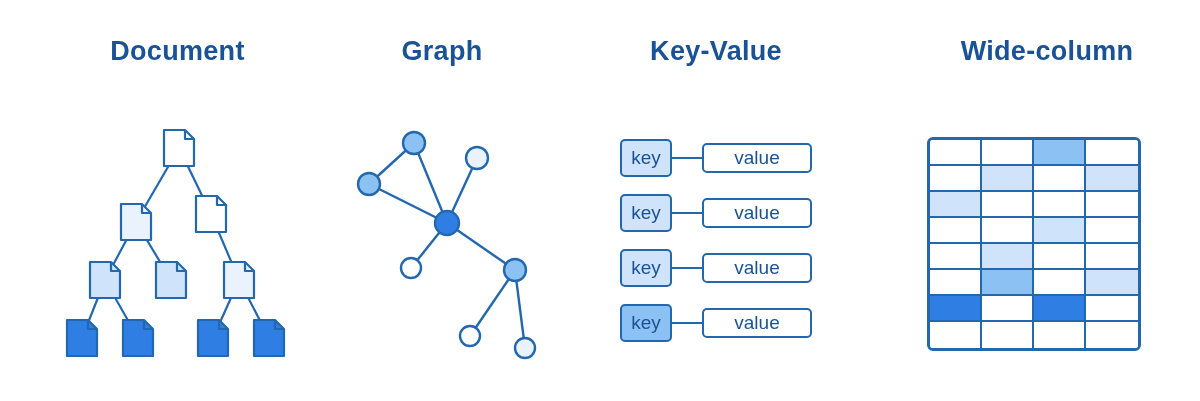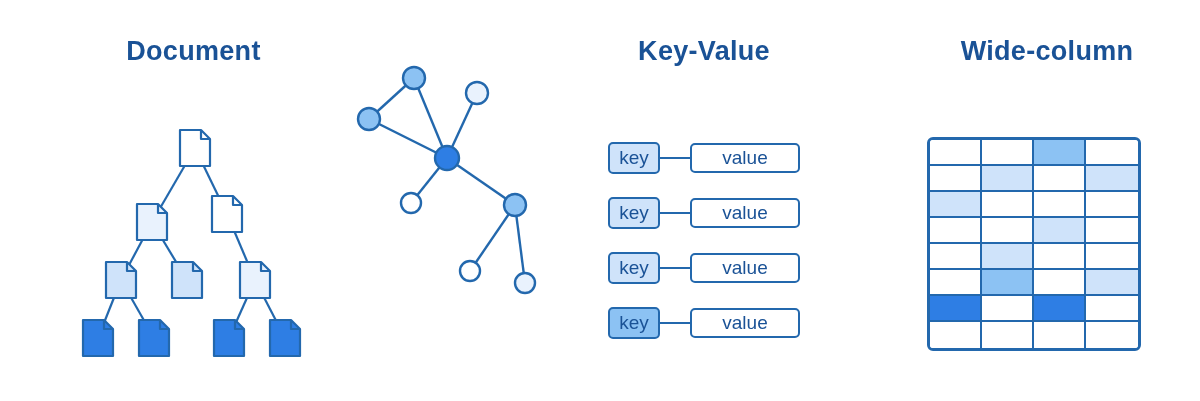--- a/index.html
+++ b/index.html
@@ -8,32 +8,32 @@
     width: 1200px; height: 401px;
     position: relative; overflow: hidden;
     font-family: "Liberation Sans", sans-serif;
   }
   .col { position: absolute; top: 0; height: 401px; }
   .col h2 {
     margin-top: 38px; text-align: center;
     font-size: 27px; font-weight: 700; line-height: 1;
     color: var(--title, #1a5296); letter-spacing: 0.3px;
   }
-  #sec-doc   { left: 16px;     width: 314px; padding-left: 41px; }
+  #sec-doc   { left: 0;     width: 314px; padding-left: 41px; }
   #sec-graph { left: 314px; width: 256px; }
-  #sec-kv    { left: 544px; width: 320px; }
+  #sec-kv    { left: 556px; width: 320px; }
   #sec-wc    { left: 892px; width: 310px; }
 
   #tree-svg  { display: block; margin: 45px auto 0; }
   #graph-svg { display: block; margin: 53px auto 0; }
 
   #kv-rows { width: 192px; margin: 74px auto 0; }
   .kv-row { display: flex; align-items: center; height: 38px; margin-bottom: 17px; }
   .kv-key {
-    width: 52px; height: 32px; flex: 0 0 52px;
+    width: 52px; height: 38px; flex: 0 0 52px;
     border: 2px solid var(--stroke, #2368ad); border-radius: 5px;
     display: flex; align-items: center; justify-content: center;
     font-size: 19px; color: var(--title, #1a5296);
   }
   .kv-line { width: 30px; height: 2.5px; background: var(--stroke, #2368ad); }
   .kv-value {
     width: 110px; height: 30px; flex: 0 0 110px;
     border: 2px solid var(--stroke, #2368ad); border-radius: 5px;
     background: #ffffff;
     display: flex; align-items: center; justify-content: center;
@@ -107,20 +107,21 @@
           <path d="M171,210 v9 h9" fill="none" stroke="#2368ad" stroke-width="2.2" stroke-linejoin="round"></path>
         </g>
         <g>
           <path d="M206,210 h21 l9,9 v27 h-30 z" fill="#2e7ee4" stroke="#2368ad" stroke-width="2.2" stroke-linejoin="round"></path>
           <path d="M227,210 v9 h9" fill="none" stroke="#2368ad" stroke-width="2.2" stroke-linejoin="round"></path>
         </g>
       </svg>
   </section>
 
   <section class="col" id="sec-graph">
+    <h2>Graph</h2>
     <svg id="graph-svg" width="206" height="252" viewBox="0 0 206 252">
         <line x1="75" y1="25" x2="30" y2="66" stroke="#2368ad" stroke-width="2.4"></line>
         <line x1="75" y1="25" x2="108" y2="105" stroke="#2368ad" stroke-width="2.4"></line>
         <line x1="30" y1="66" x2="108" y2="105" stroke="#2368ad" stroke-width="2.4"></line>
         <line x1="138" y1="40" x2="108" y2="105" stroke="#2368ad" stroke-width="2.4"></line>
         <line x1="108" y1="105" x2="72" y2="150" stroke="#2368ad" stroke-width="2.4"></line>
         <line x1="108" y1="105" x2="176" y2="152" stroke="#2368ad" stroke-width="2.4"></line>
         <line x1="176" y1="152" x2="131" y2="218" stroke="#2368ad" stroke-width="2.4"></line>
         <line x1="176" y1="152" x2="186" y2="230" stroke="#2368ad" stroke-width="2.4"></line>
         <circle cx="75" cy="25" r="11" fill="#8cc2f3" stroke="#2368ad" stroke-width="2.4"></circle>

